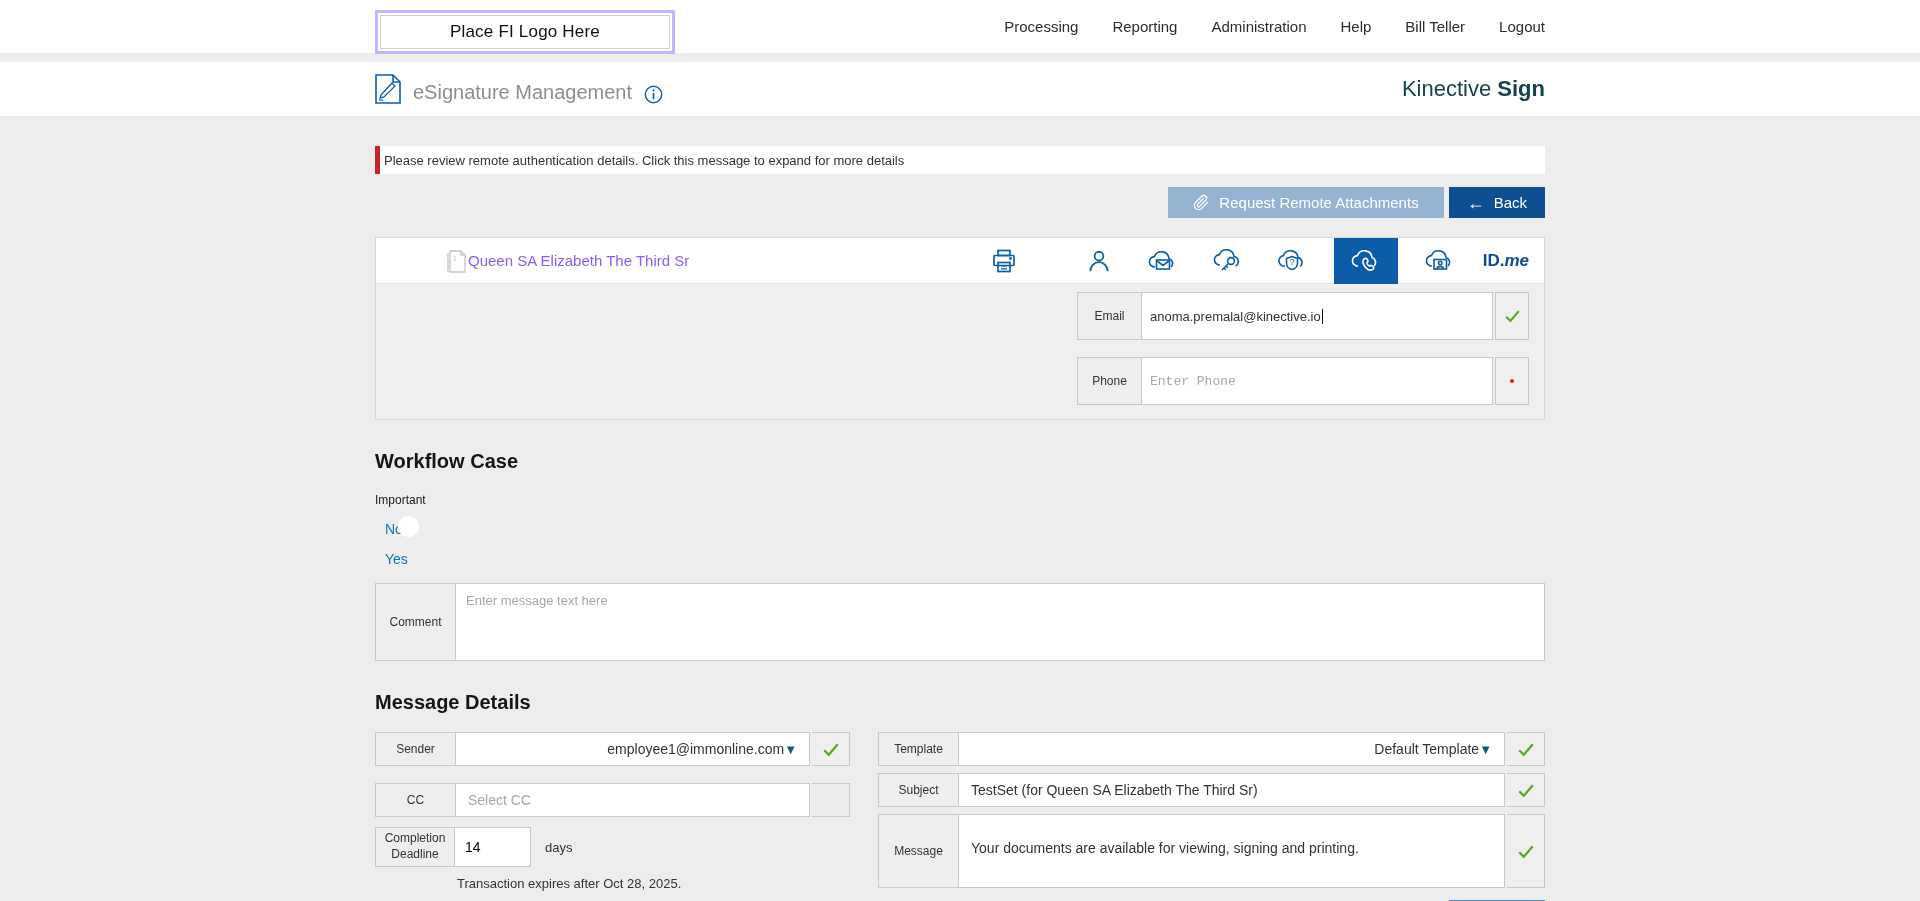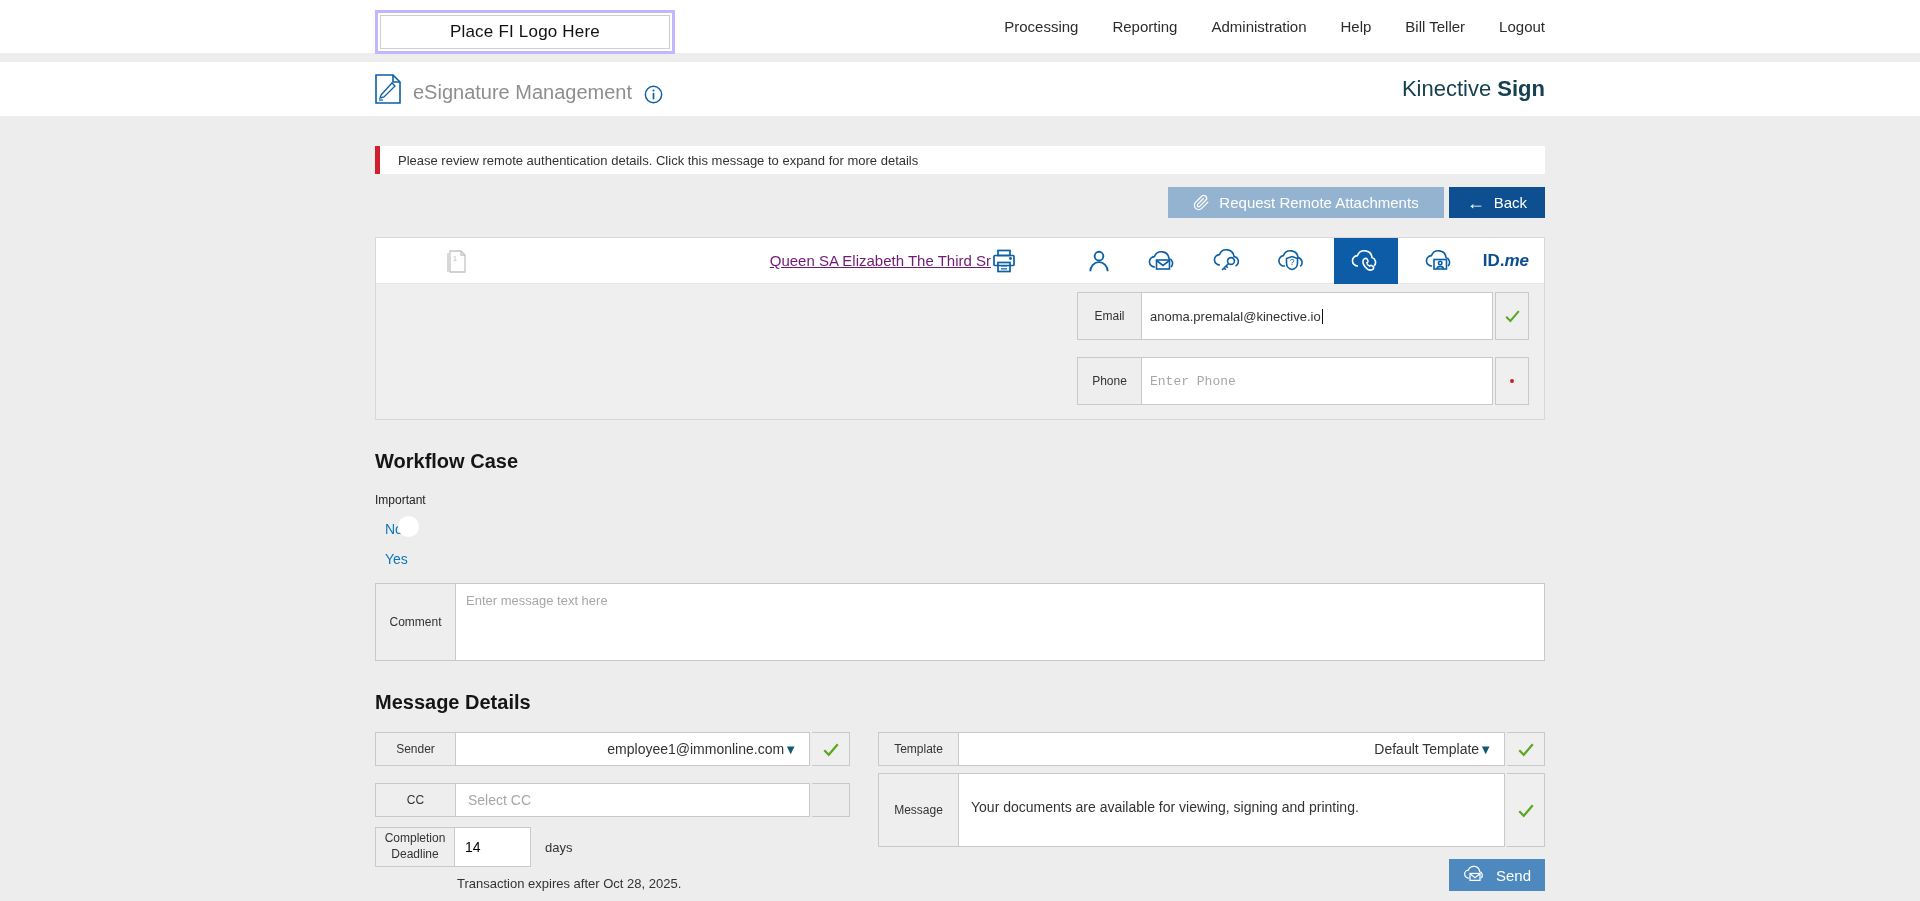--- a/index.html
+++ b/index.html
@@ -31,36 +31,36 @@
   .sub-header-inner { width: 1170px; margin: 0 auto; height: 100%; display: flex; align-items: center; justify-content: space-between; }
   .sub-header-left { display: flex; align-items: flex-end; gap: 12px; }
   .page-title { font-size: 20px; color: #8e8e8e; }
   .brand { font-size: 22px; color: #16414f; }
   .brand b { font-weight: 700; }
 
   
   .alert {
     margin-top: 30px; background: #fff; border-left: 5px solid #cf1f2e;
     height: 28px; display: flex; align-items: center;
-    padding-left: 18px; font-size: 13px; color: #333;
+    padding-left: 4px; font-size: 13px; color: #333;
     cursor: pointer;
   }
 
   
   .actions-row { margin-top: 13px; display: flex; justify-content: flex-end; gap: 5px; }
   .btn { display: inline-flex; align-items: center; gap: 9px; height: 31px; border: none; color: #fff; font-size: 15px; cursor: pointer; font-family: inherit; }
   .btn-rra { background: #93b3d1; padding: 0 25px; }
   .btn-back { background: #0e4f91; padding: 0 18px; }
   .btn-back .arrow { font-size: 18px; line-height: 1; }
 
   
   .recipient-card { margin-top: 19px; border: 1px solid #d8d8d8; background: #efefef; }
   .card-top { background: #fff; height: 46px; display: flex; align-items: center; border-bottom: 1px solid #e6e6e6; }
   .doc-icon-wrap { margin-left: 70px; }
-  .recipient-name { flex: 1; text-align: right; font-size: 15px; color: #701a75; text-decoration: underline; }
+  .recipient-name { flex: 1; text-align: left; font-size: 15px; color: #8b5cf6; }
   .printer-wrap { margin-right: 60px; cursor: pointer; }
   .auth-icons { width: 452px; margin-right: 15px; align-self: stretch; display: flex; align-items: center; justify-content: space-between; }
   .auth-icon { width: 44px; height: 46px; display: flex; align-items: center; justify-content: center; color: #0b5fa5; cursor: pointer; }
   .auth-icon.selected { background: #0d5ca8; color: #fff; width: 64px; }
   .idme { font-size: 17px; color: #0b4d8f; cursor: pointer; white-space: nowrap; }
   .idme .b { font-weight: 800; }
   .idme .i { font-style: italic; font-weight: 600; }
   .card-bottom { padding: 8px 15px 14px; display: flex; flex-direction: column; align-items: flex-end; }
   .field-row { display: flex; width: 452px; height: 48px; }
   .field-row + .field-row { margin-top: 17px; }
@@ -338,20 +338,31 @@
           <span>Default Template</span>
           <span class="md-caret">▼</span>
         </div>
         <div class="md-status">
           <svg width="18" height="15" viewBox="0 0 24 20" fill="none">
               <path d="M3 11 l6 6 L21 3" stroke="#5aa823" stroke-width="3"></path>
             </svg>
         </div>
       </div>
 
+      <div class="md-row subject-row">
+        <div class="md-label">Subject</div>
+        <div class="md-field">
+          <input type="text" value="TestSet (for Queen SA Elizabeth The Third Sr)" style="">
+        </div>
+        <div class="md-status">
+          <svg width="18" height="15" viewBox="0 0 24 20" fill="none">
+              <path d="M3 11 l6 6 L21 3" stroke="#5aa823" stroke-width="3"></path>
+            </svg>
+        </div>
+      </div>
 
       <div class="md-row message-row">
         <div class="md-label">Message</div>
         <div class="md-field">
           <textarea style="">Your documents are available for viewing, signing and printing.</textarea>
         </div>
         <div class="md-status">
           <svg width="18" height="15" viewBox="0 0 24 20" fill="none">
               <path d="M3 11 l6 6 L21 3" stroke="#5aa823" stroke-width="3"></path>
             </svg>

